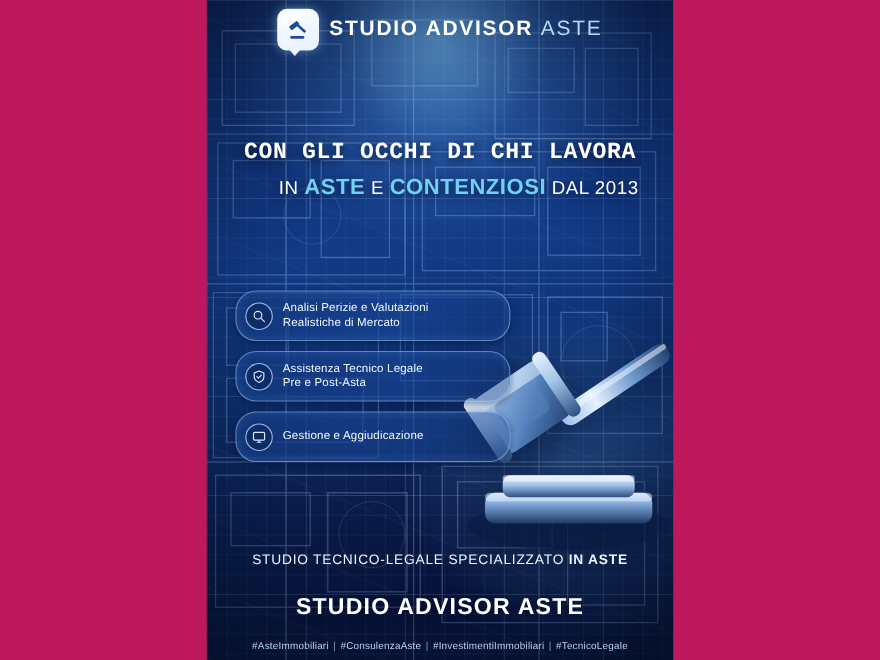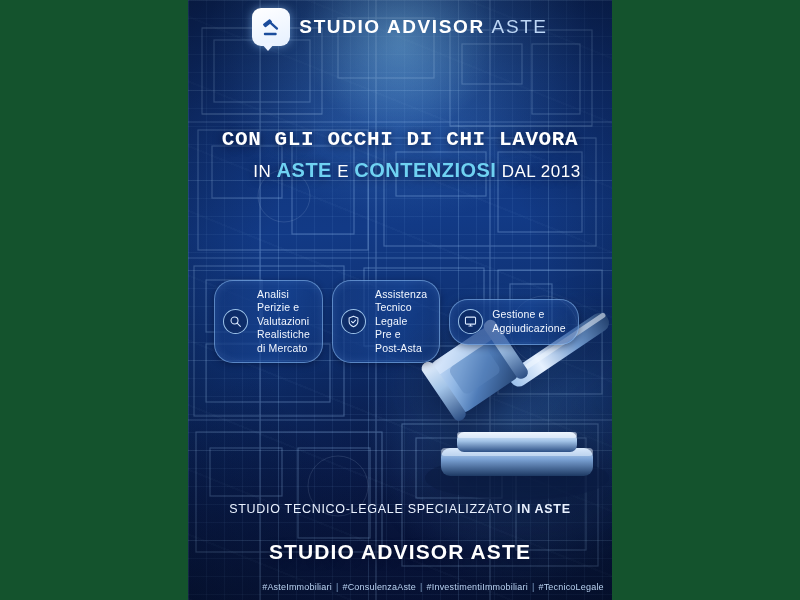--- a/index.html
+++ b/index.html
@@ -9,21 +9,21 @@
     height: 600px;
     background: #ffffff;
     font-family: "Liberation Sans", sans-serif;
     overflow: hidden;
   }
 
   #stage {
     position: relative;
     width: 800px;
     height: 600px;
-    background: #14532d;
+    background: #be185d;
   }
 
   
   #poster {
     position: absolute;
     left: 188px;
     top: 0px;
     width: 424px;
     height: 600px;
     overflow: hidden;
@@ -149,27 +149,26 @@
     line-height: 1.1;
     margin-left: 34px;
   }
   .hl3 .small { font-weight: normal; font-size: 17px; }
   .hl3 .accent { color: #6fd2f2; }
 
   
   #features {
     position: absolute;
     left: 26px;
-    top: 280px;
+    top: 264px;
     width: 250px;
     z-index: 6;
     display: flex;
-    flex-direction: row;
+    flex-direction: column;
     gap: 9px;
-    align-items: center;
   }
   .pill {
     display: flex;
     align-items: center;
     gap: 9px;
     padding: 7px 12px 7px 8px;
     border-radius: 19px;
     border: 1px solid rgba(150,200,255,0.55);
     background: linear-gradient(100deg, rgba(20,56,125,0.78) 0%, rgba(24,70,150,0.62) 60%, rgba(20,56,125,0.40) 100%);
     box-shadow: inset 0 0 10px rgba(120,180,255,0.18), 0 2px 7px rgba(0,10,40,0.45);
@@ -234,21 +233,20 @@
   #hashtags {
     position: absolute;
     bottom: 8px;
     left: 0;
     width: 100%;
     text-align: center;
     z-index: 7;
     font-size: 9px;
     color: #b9d2f0;
     letter-spacing: 0.2px;
-    padding-left: 33px;
   }
   #hashtags .sep { color: #7f9fc6; margin: 0 4px; }
 </style>
 </head>
 <body>
 
 <div id="stage">
 
   <div id="poster">
 

